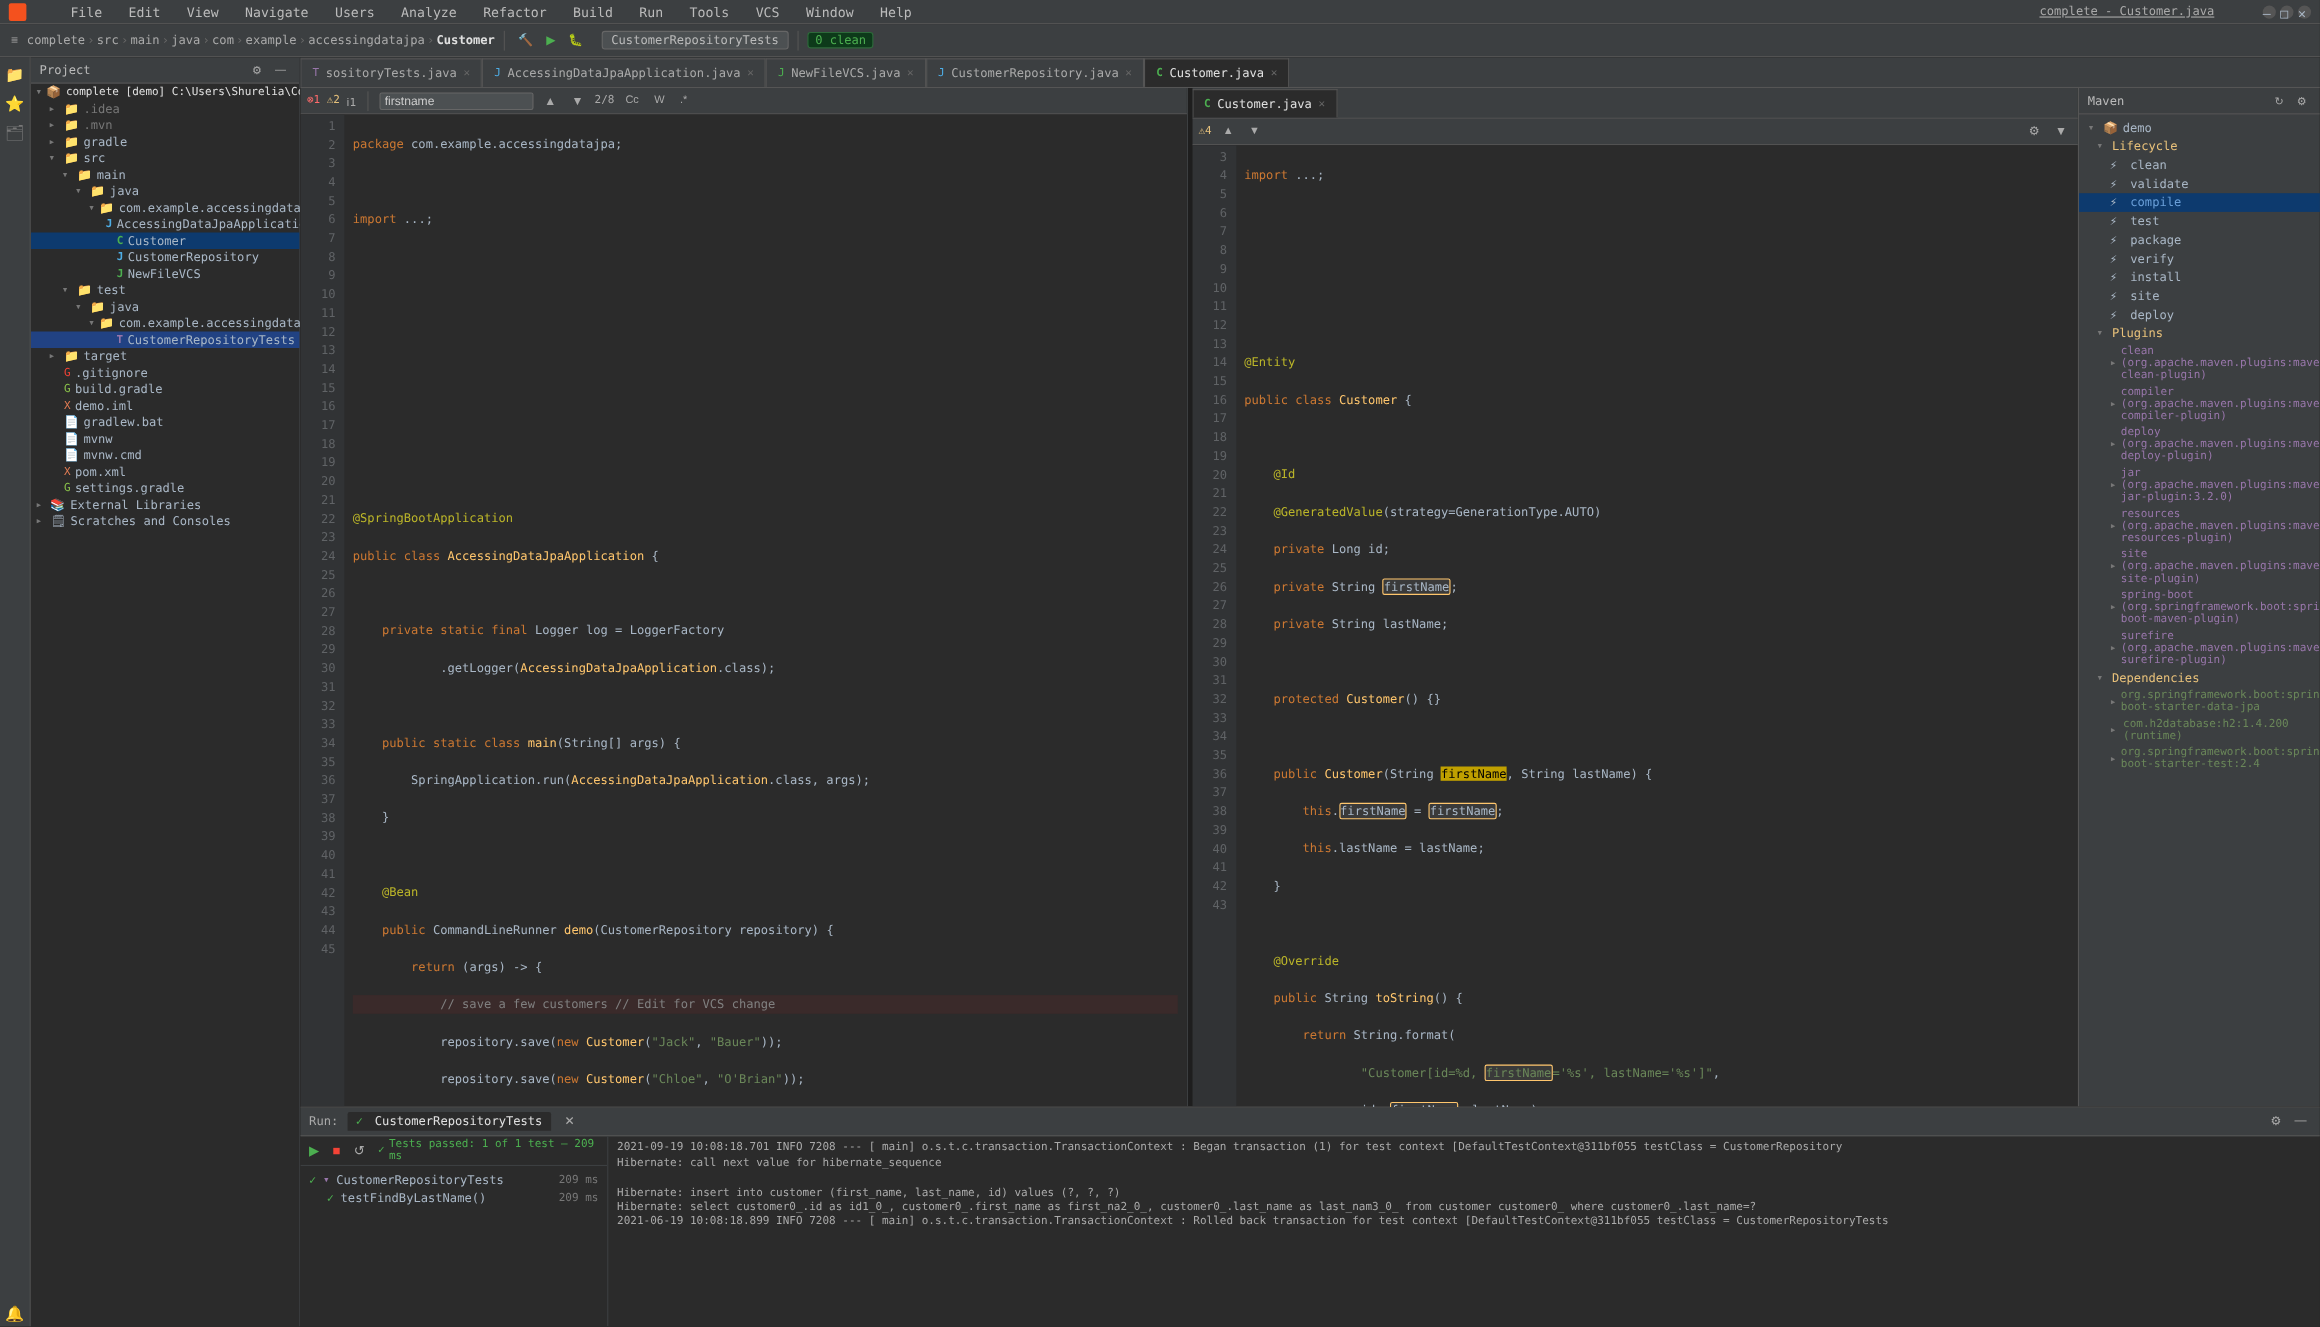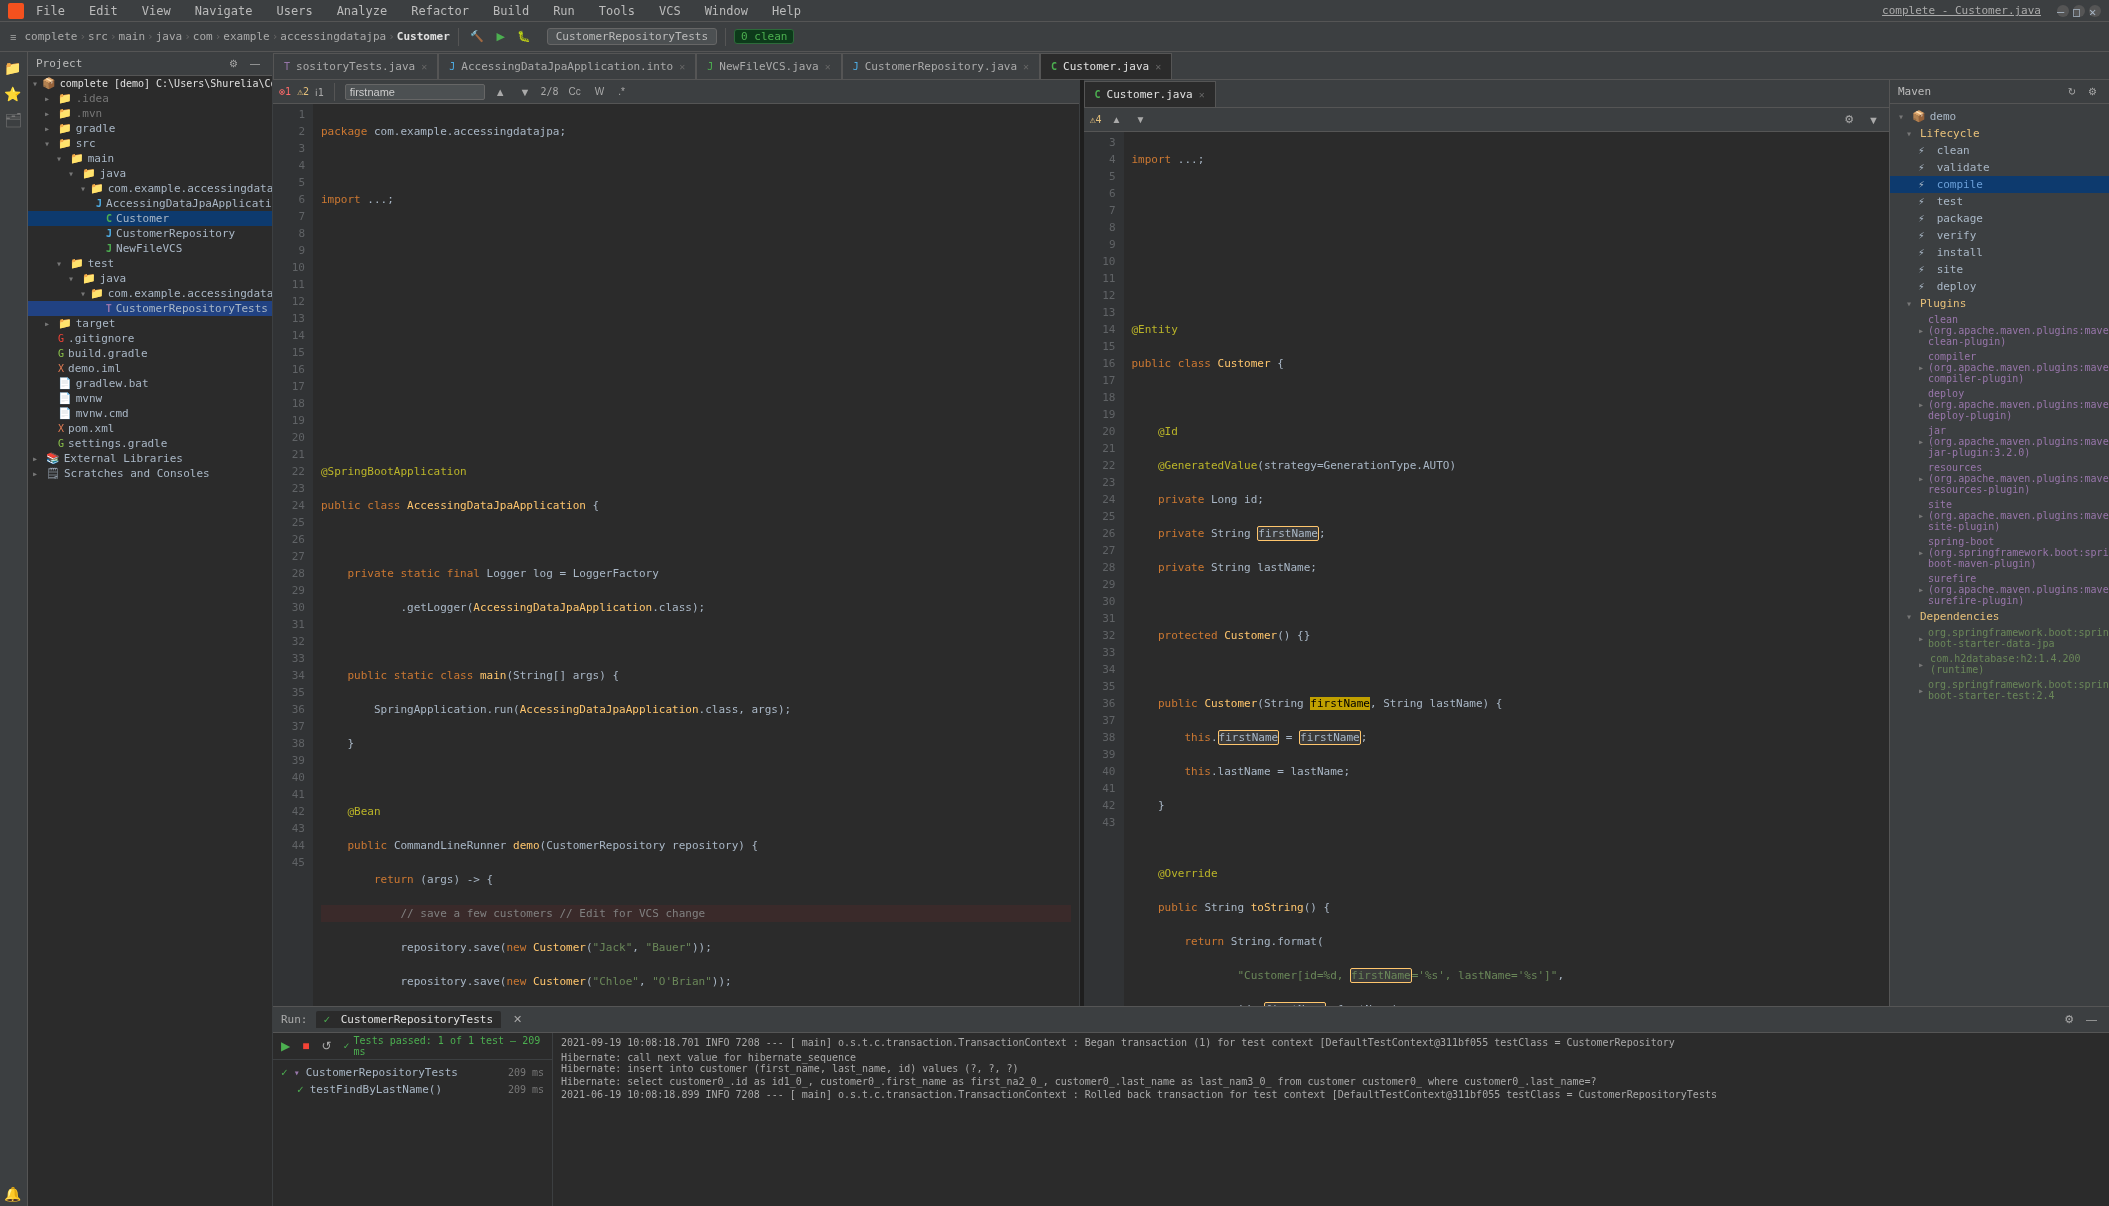--- a/index.html
+++ b/index.html
@@ -1,19 +1,19 @@
 <!DOCTYPE html>
 <html><head>
   <meta charset="utf-8">
   <style>
     * { margin: 0; padding: 0; box-sizing: border-box; }
     body { background: #2b2b2b; color: #a9b7c6; font-family: 'Consolas', 'Monaco', monospace; font-size: 12px; overflow: hidden; width: 2109px; height: 1206px; }
     
     
-    #top-bar { background: #3c3f41; height: 22px; display: flex; align-items: center; border-bottom: 1px solid #555; padding: 0 8px; }
+    #top-bar { background: #3c3f41; height: 22px; display: flex; align-items: center; border-bottom: 1px solid #555; padding: 0 8px; gap: 28px; }
     #top-bar .app-icon { width: 16px; height: 16px; background: #f4511e; border-radius: 2px; margin-right: 8px; flex-shrink: 0; }
     #menu-bar { display: flex; gap: 16px; font-size: 12px; color: #bbb; }
     #menu-bar span { cursor: pointer; padding: 2px 4px; }
     #title-bar { margin-left: auto; color: #aaa; font-size: 11px; text-decoration: underline; }
     #window-controls { display: flex; gap: 4px; margin-left: 16px; }
     #window-controls span { width: 12px; height: 12px; border-radius: 50%; display: inline-block; }
     .win-min { background: #555; }
     .win-max { background: #555; }
     .win-close { background: #555; }
 
@@ -339,21 +339,21 @@
   <div id="editor-area">
 
     <div id="editor-tabs">
       <div class="editor-tab">
         <span style="font-size:10px;color:#9876aa;">T</span>
         <span>sositoryTests.java</span>
         <span class="tab-close">✕</span>
       </div>
       <div class="editor-tab">
         <span style="font-size:10px;color:#4eade5;">J</span>
-        <span>AccessingDataJpaApplication.into</span>
+        <span>AccessingDataJpaApplication.java</span>
         <span class="tab-close">✕</span>
       </div>
       <div class="editor-tab">
         <span style="font-size:10px;color:#4caf50;">J</span>
         <span>NewFileVCS.java</span>
         <span class="tab-close">✕</span>
       </div>
       <div class="editor-tab">
         <span style="font-size:10px;color:#4eade5;">J</span>
         <span>CustomerRepository.java</span>
@@ -745,21 +745,21 @@
               <span>testFindByLastName()</span>
               <span class="test-time">209 ms</span>
             </div>
           </div>
         </div>
 
         <div id="test-output">
           <div style="color:#aaa;font-size:10px;margin-bottom:4px;">
             2021-09-19 10:08:18.701  INFO 7208 --- [    main] o.s.t.c.transaction.TransactionContext  : Began transaction (1) for test context [DefaultTestContext@311bf055 testClass = CustomerRepository
           </div>
-          <div style="color:#aaa;font-size:10px;margin-bottom:0;">Hibernate: call next value for hibernate_sequence</div>
+          <div style="color:#aaa;font-size:10px;margin-bottom:16px;">Hibernate: call next value for hibernate_sequence</div>
           <div style="color:#aaa;font-size:10px;margin-bottom:2px;">Hibernate: insert into customer (first_name, last_name, id) values (?, ?, ?)</div>
           <div style="color:#aaa;font-size:10px;margin-bottom:2px;"> </div>
           <div style="color:#aaa;font-size:10px;margin-bottom:2px;">Hibernate: select customer0_.id as id1_0_, customer0_.first_name as first_na2_0_, customer0_.last_name as last_nam3_0_ from customer customer0_ where customer0_.last_name=?</div>
           <div style="color:#aaa;font-size:10px;margin-bottom:2px;">2021-06-19 10:08:18.899  INFO 7208 --- [    main] o.s.t.c.transaction.TransactionContext  : Rolled back transaction for test context [DefaultTestContext@311bf055 testClass = CustomerRepositoryTests</div>
         </div>
       </div>
     </div>
   </div>
 </div>
 

